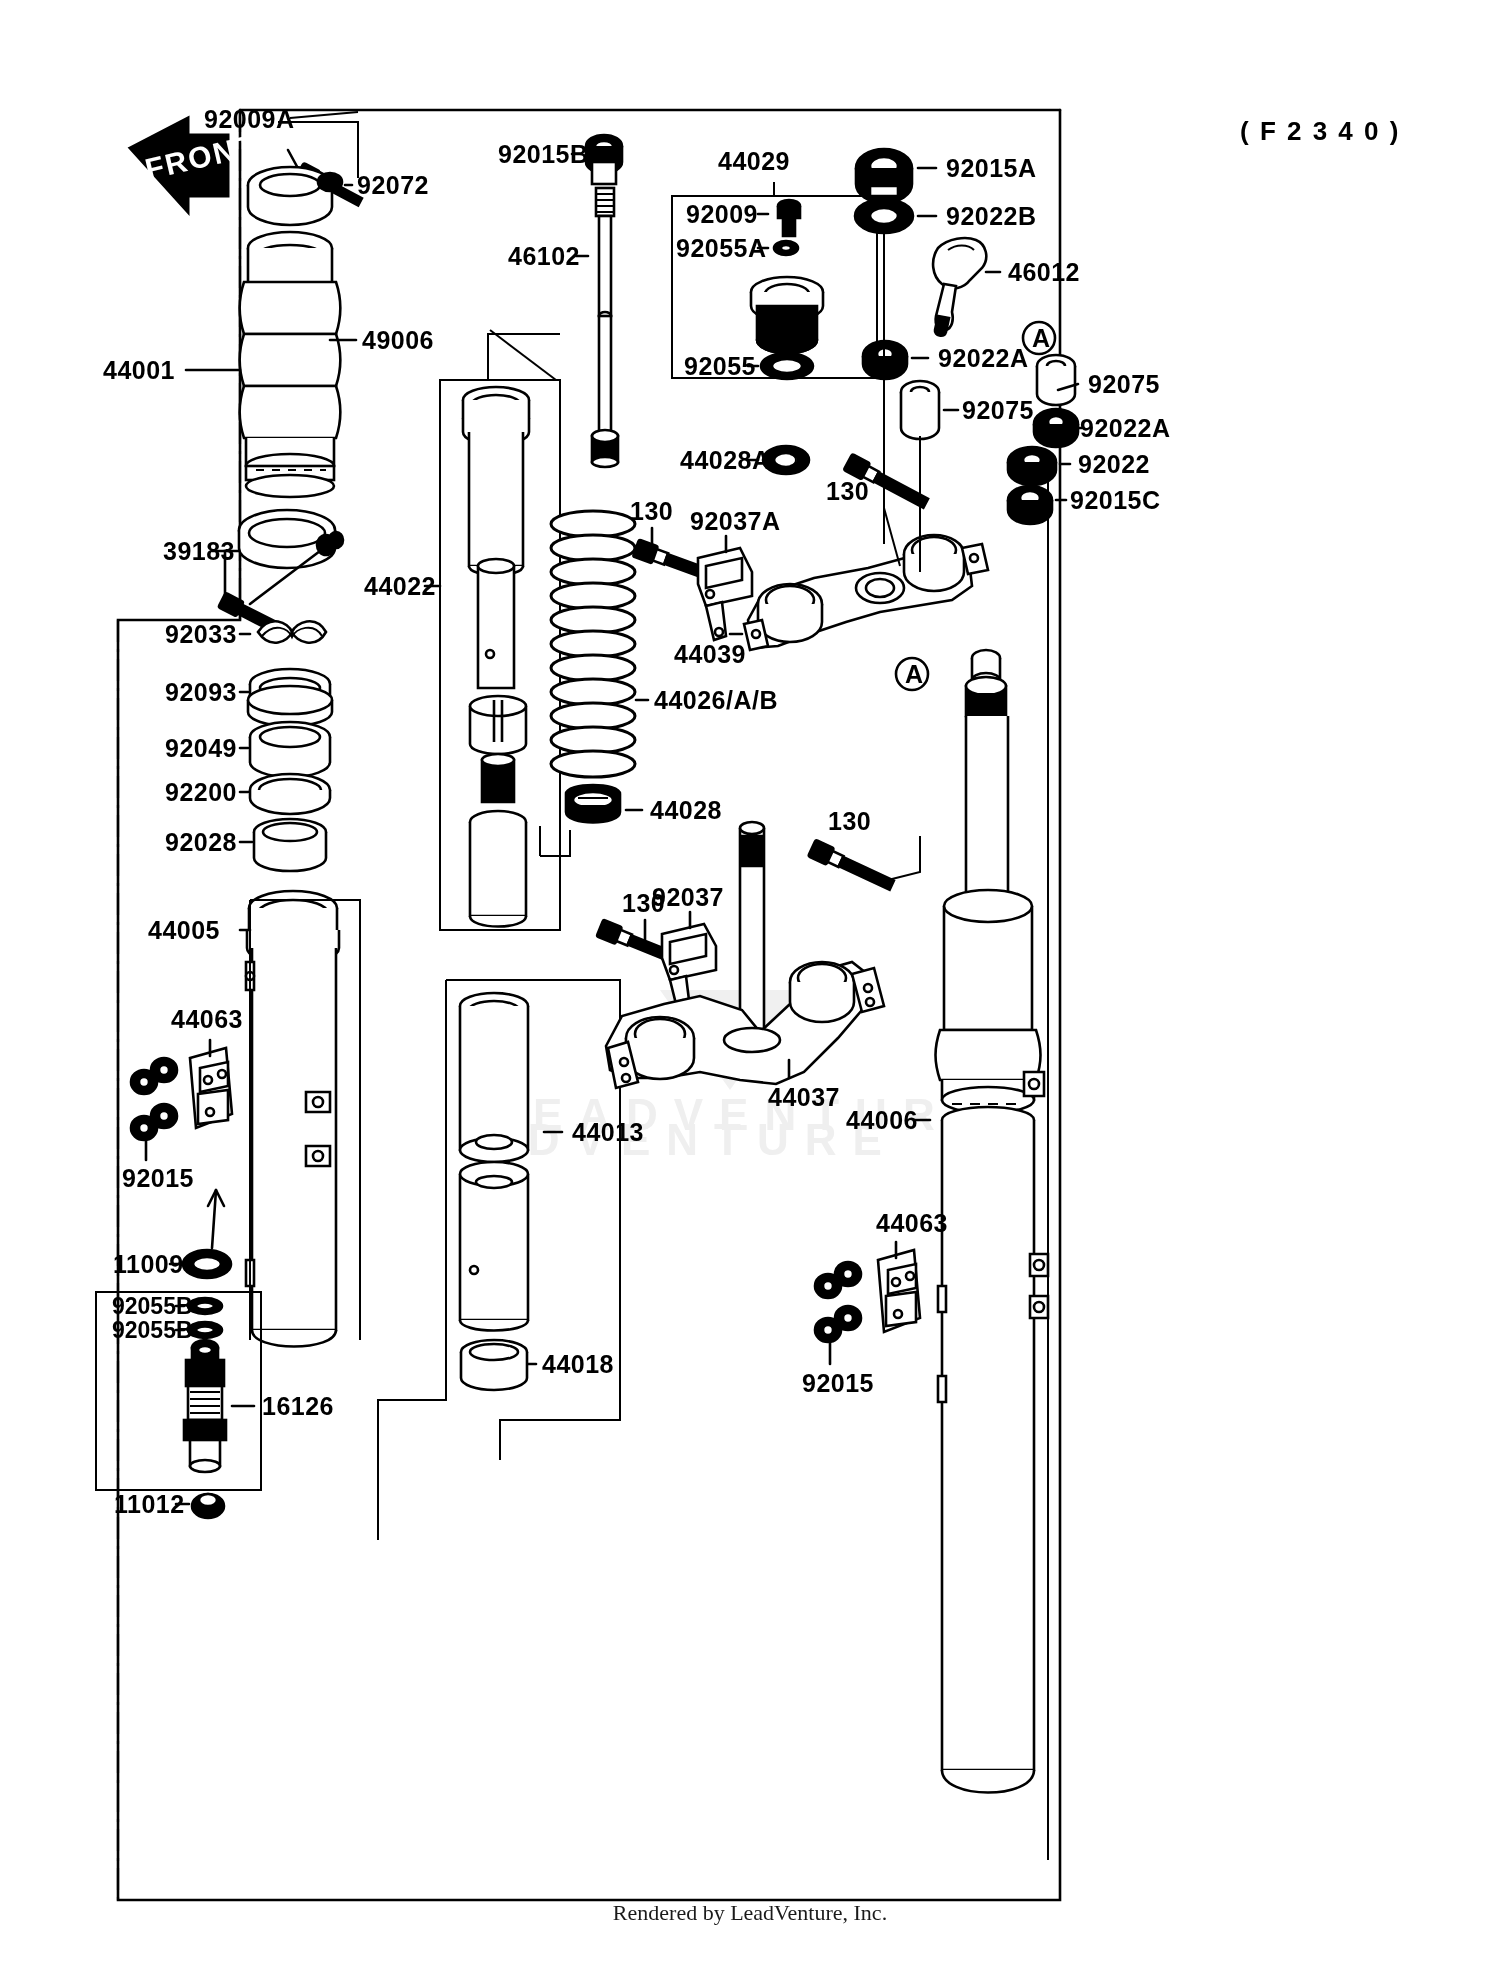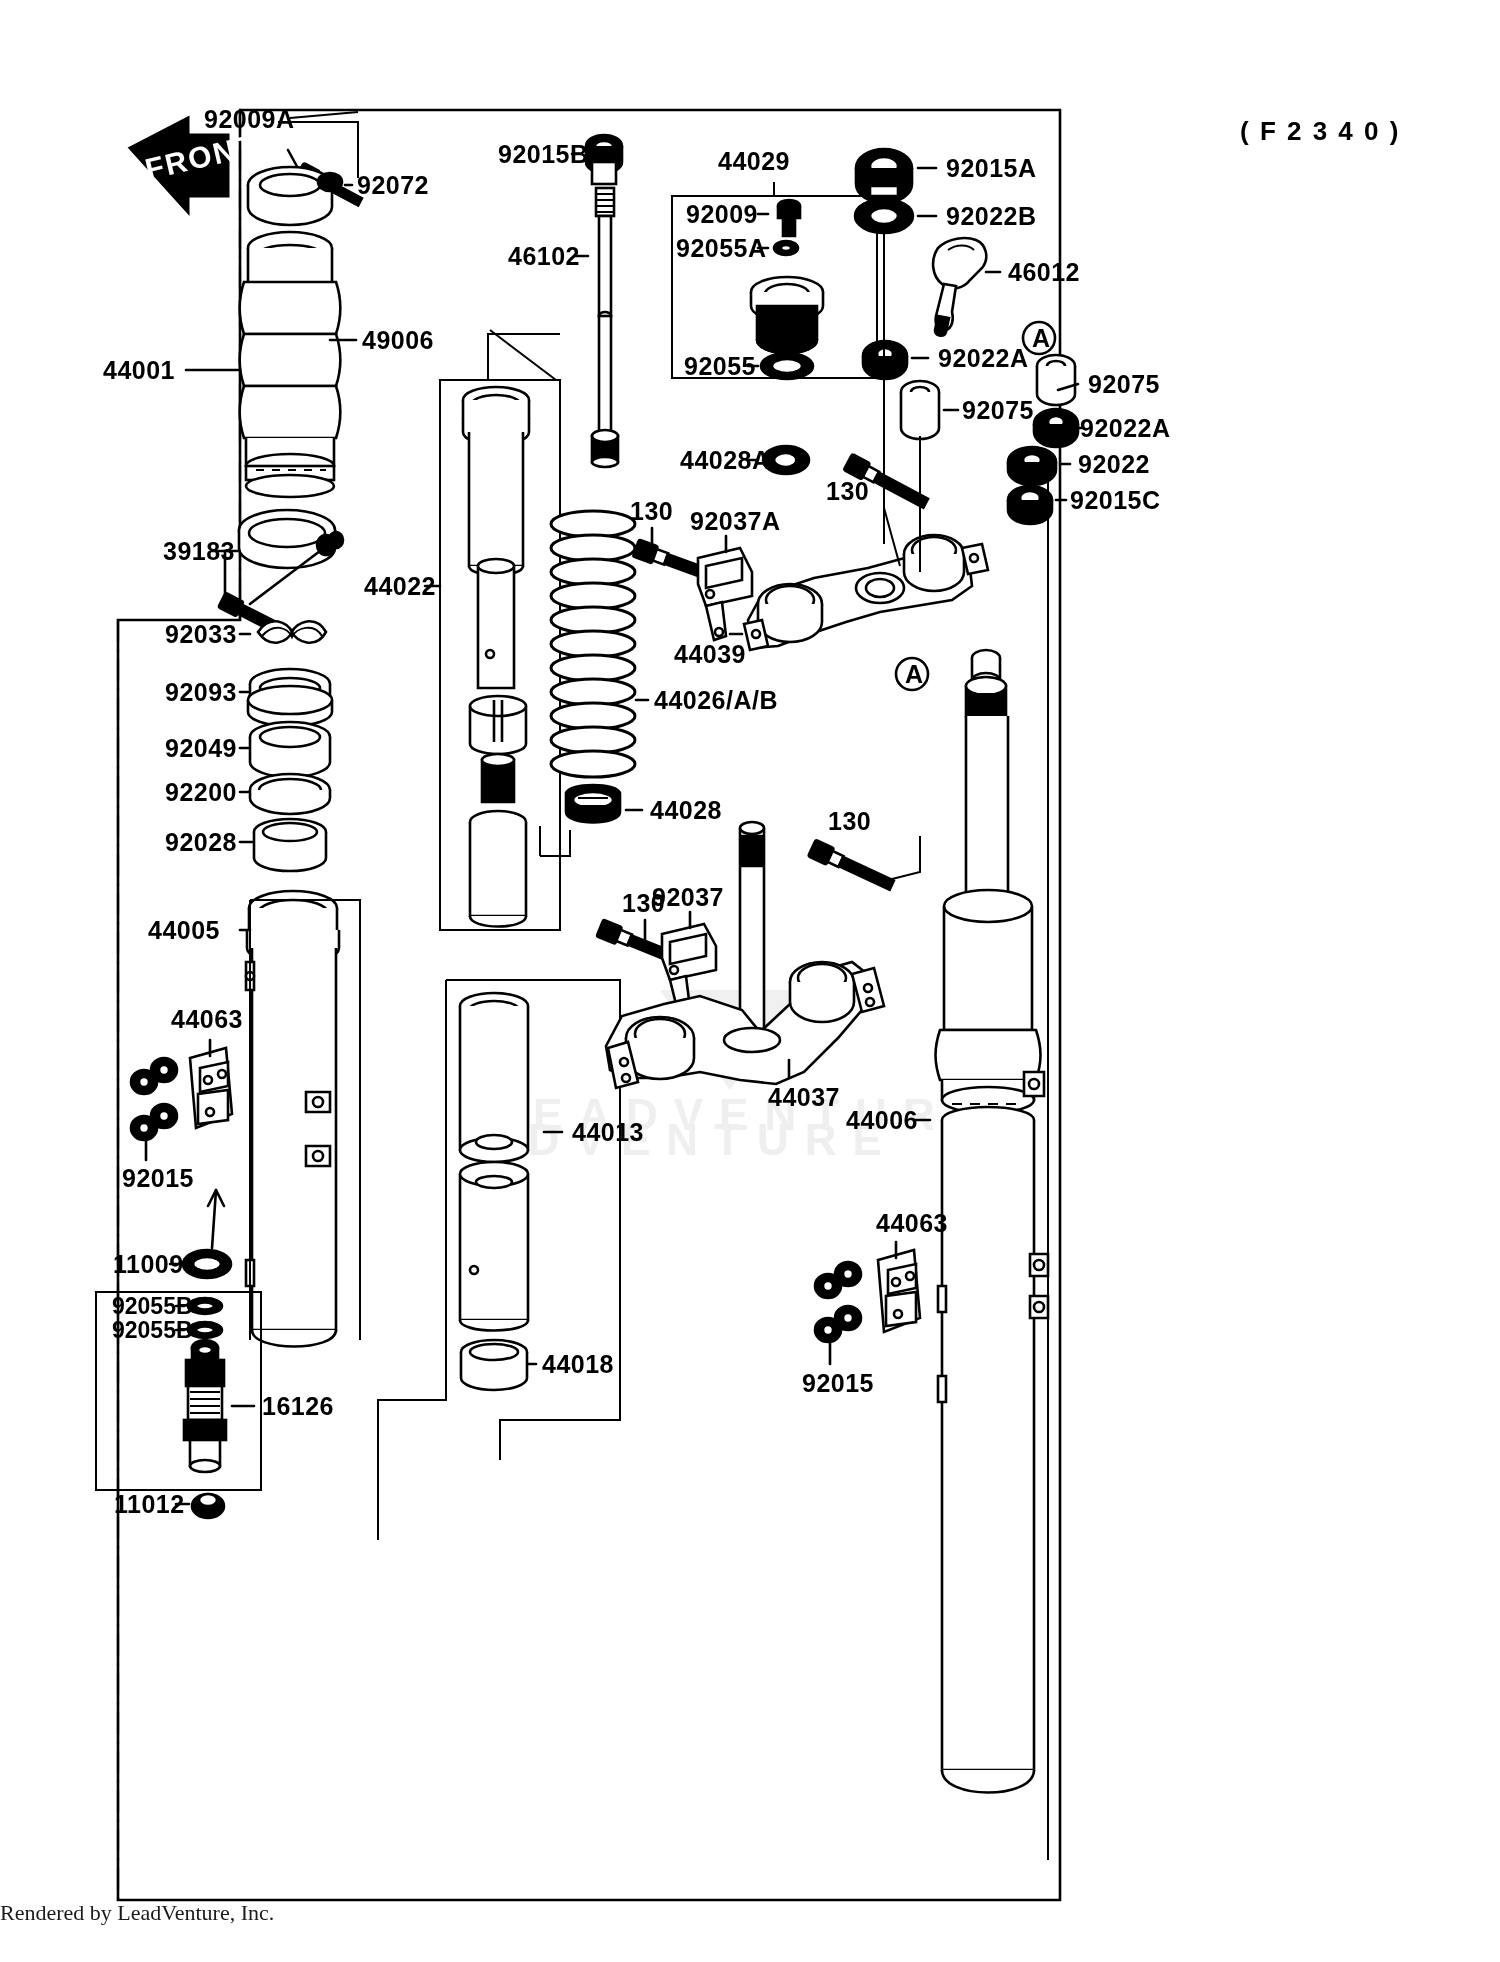--- a/index.html
+++ b/index.html
@@ -57,21 +57,21 @@
     font-family: "Liberation Sans", sans-serif;
     font-weight: bold;
     font-size: 44px;
     fill: #efefef;
     letter-spacing: 16px;
   }
   .footer {
     position: absolute;
     left: 0; top: 1900px;
     width: 1500px;
-    text-align: left;
+    text-align: center;
     font-family: "Liberation Serif", serif;
     font-size: 22px;
     color: #1a1a1a;
   }
 </style>
 </head>
 <body>
 
 <div id="page">
 

